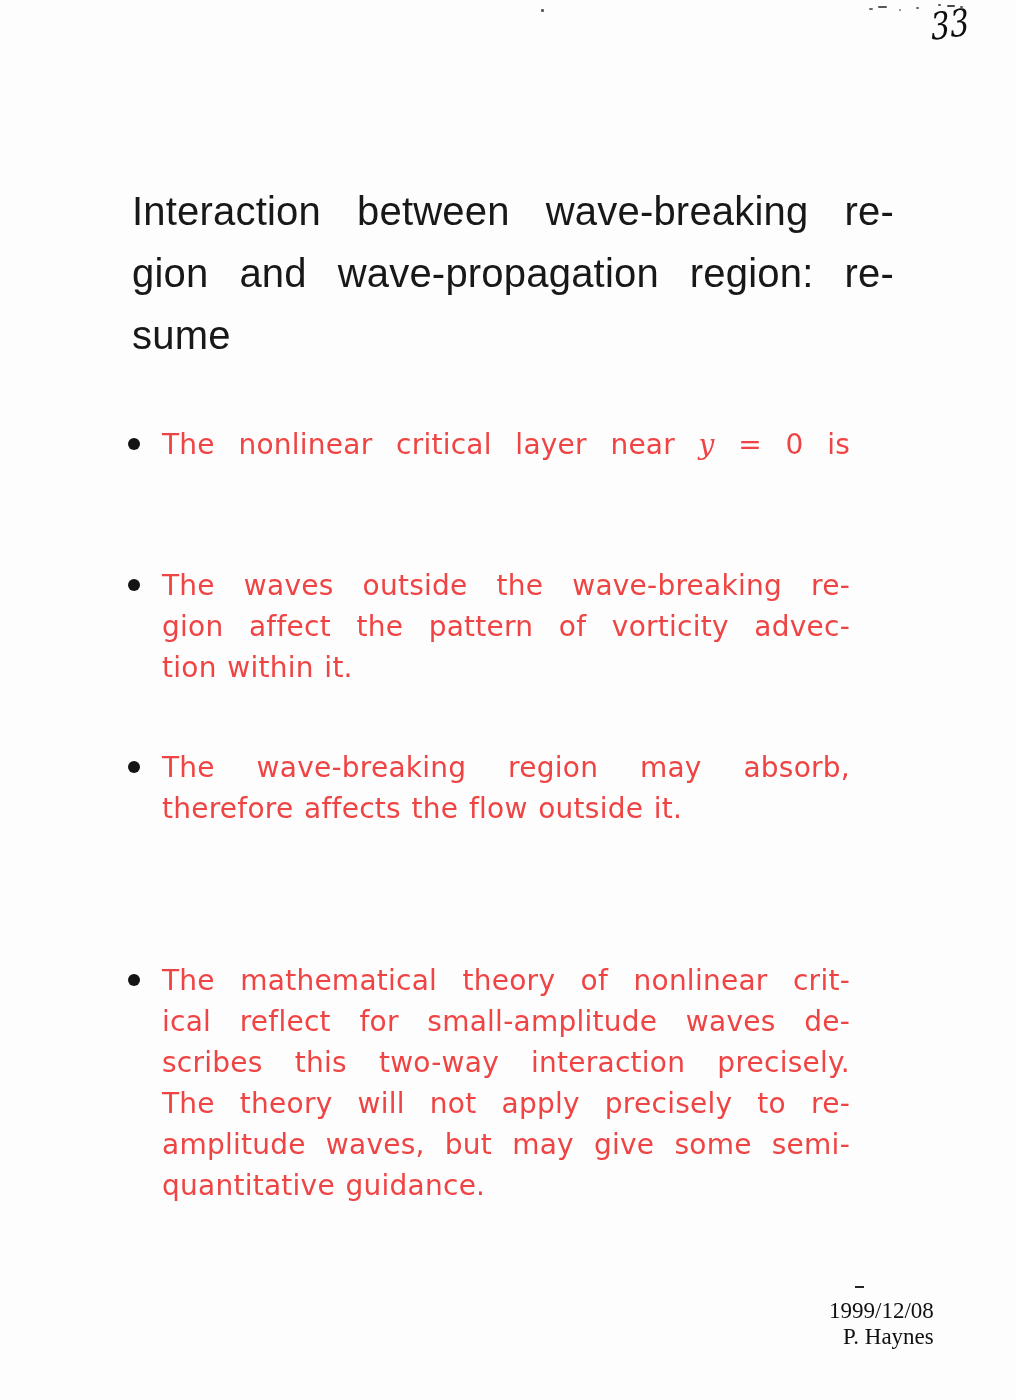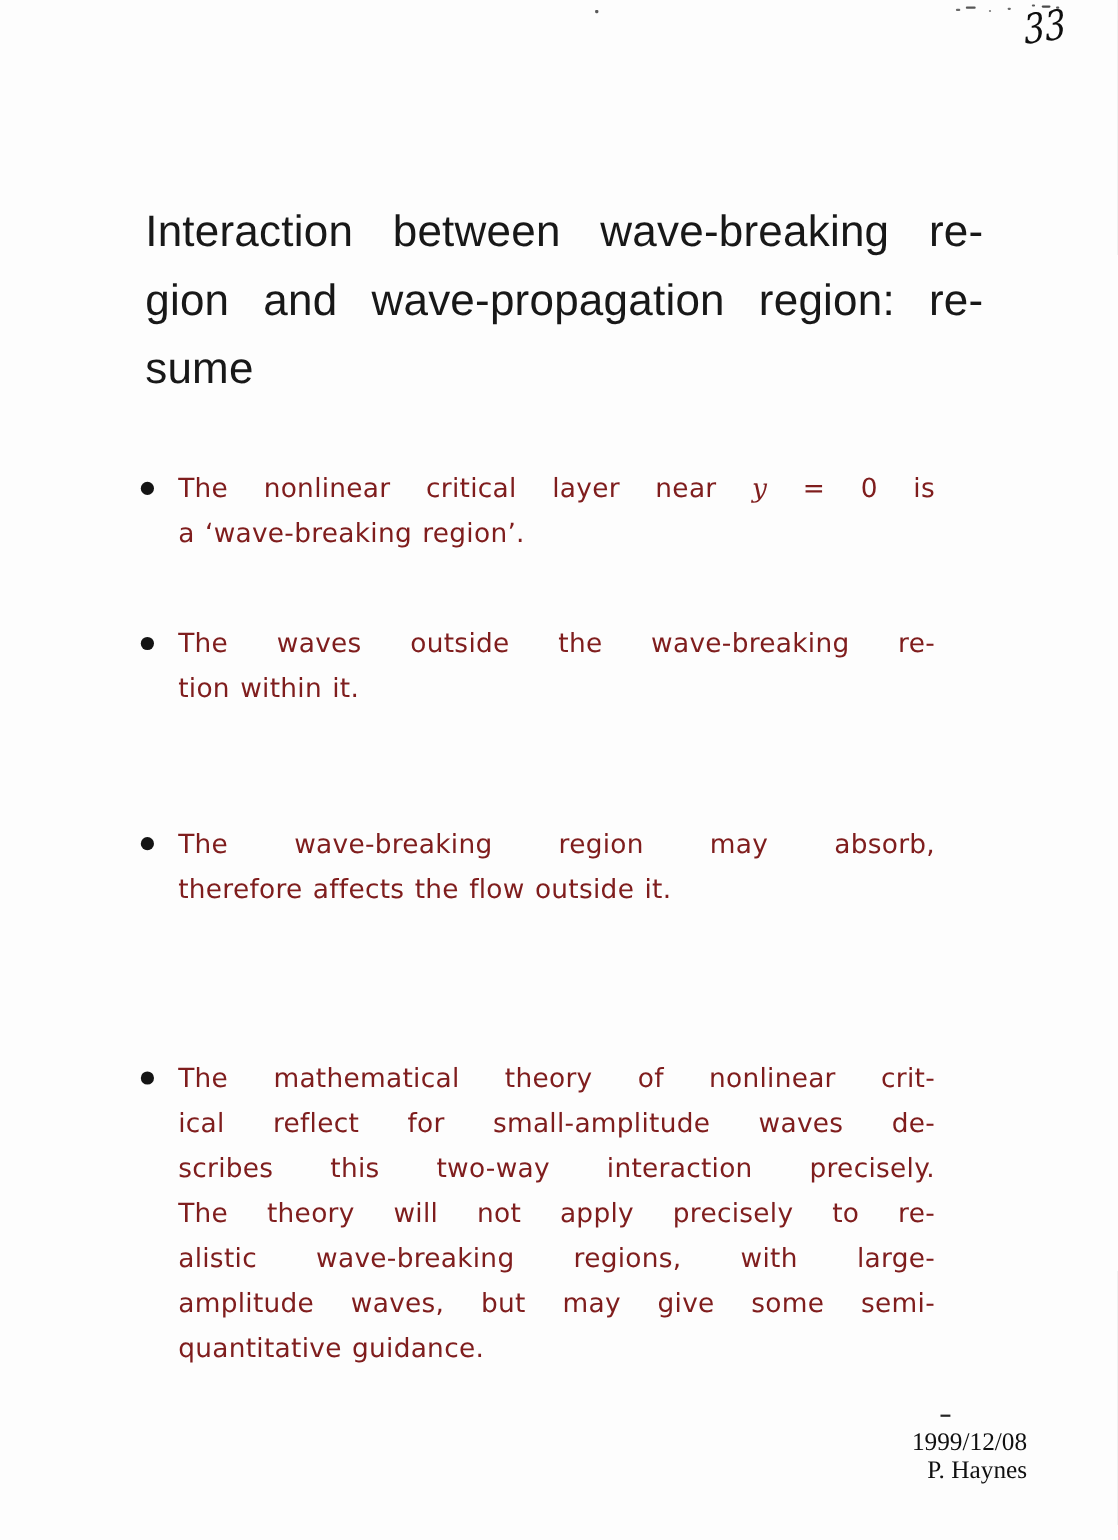--- a/index.html
+++ b/index.html
@@ -29,22 +29,22 @@
   
   .bullet {
     position:absolute; left:128px; width:722px;
     padding-left:34px; box-sizing:border-box;
   }
   .dot {
     position:absolute; left:0; top:14px; width:12px; height:12px;
     border-radius:50%; background:#141414;
   }
   .bline {
-    font-size:24px; line-height:41px; text-align:justify;
-    letter-spacing:0.25px; word-spacing:1.5px; color:#7f1d1d;
+    font-size:28px; line-height:41px; text-align:justify;
+    letter-spacing:0.25px; word-spacing:1.5px; color:#ef4444;
   }
   .bline.j { text-align-last:justify; }
   .math { font-family:"DejaVu Serif", serif; font-style:italic; }
   
   .footer {
     position:absolute; left:829px; top:1284px;
     font-family:"Liberation Serif", serif; font-size:23px;
     line-height:26px; color:#101010; white-space:nowrap;text-align:right;
   }
   .fdash { width:9px; height:2px; background:#242424; margin:2px 0 10px 26px; }
@@ -69,42 +69,41 @@
 
   <div class="title">
     <div class="tline j">Interaction between wave-breaking re-</div>
     <div class="tline j">gion and wave-propagation region: re-</div>
     <div class="tline">sume</div>
   </div>
 
   <div class="bullet" style="top:424px;">
     <span class="dot"></span>
     <div class="bline j"><span>The nonlinear critical layer near </span><span class="math">y</span><span> = 0 is</span></div>
-    <div class="bline">a ‘wave-breaking region’.</div>
   </div>
 
   <div class="bullet" style="top:565px;">
     <span class="dot"></span>
     <div class="bline j">The waves outside the wave-breaking re-</div>
+    <div class="bline j">gion affect the pattern of vorticity advec-</div>
     <div class="bline">tion within it.</div>
   </div>
 
   <div class="bullet" style="top:747px;">
     <span class="dot"></span>
     <div class="bline j">The wave-breaking region may absorb,</div>
     <div class="bline">therefore affects the flow outside it.</div>
   </div>
 
   <div class="bullet" style="top:932px;margin-top:28px;">
     <span class="dot"></span>
     <div class="bline j">The mathematical theory of nonlinear crit-</div>
     <div class="bline j">ical reflect for small-amplitude waves de-</div>
     <div class="bline j">scribes this two-way interaction precisely.</div>
     <div class="bline j">The theory will not apply precisely to re-</div>
-    <div class="bline j">alistic wave-breaking regions, with large-</div>
     <div class="bline j">amplitude waves, but may give some semi-</div>
     <div class="bline">quantitative guidance.</div>
   </div>
 
   <div class="footer">
     <div class="fdash"></div>
     <div>1999/12/08</div>
     <div>P. Haynes</div>
   </div>
 

